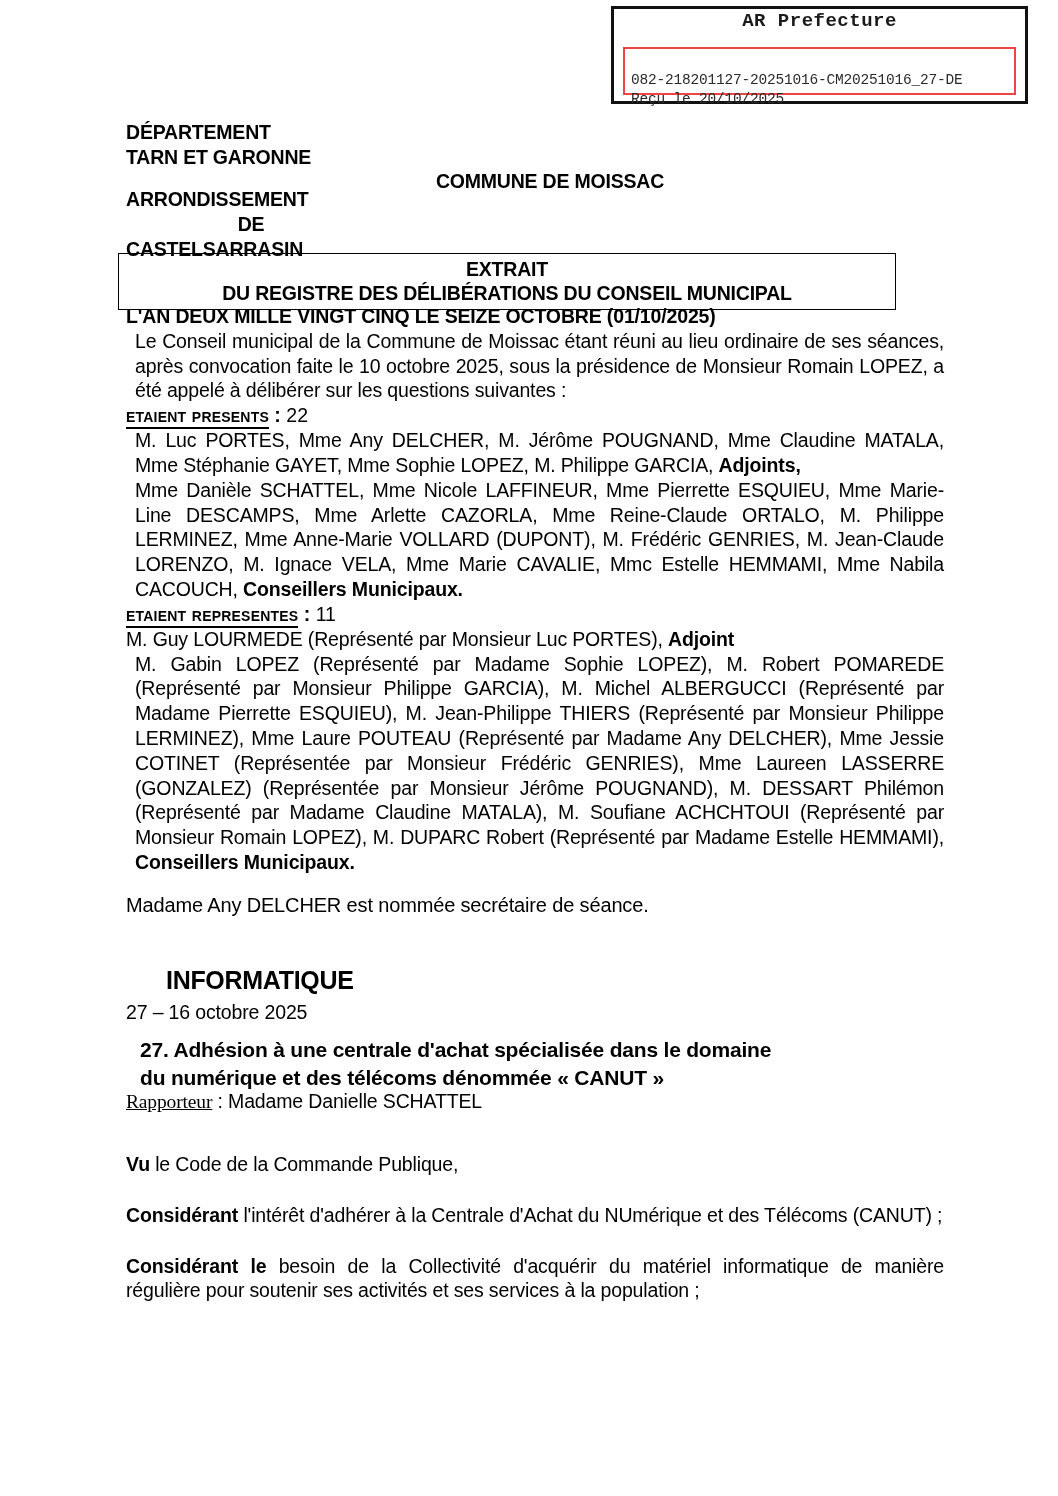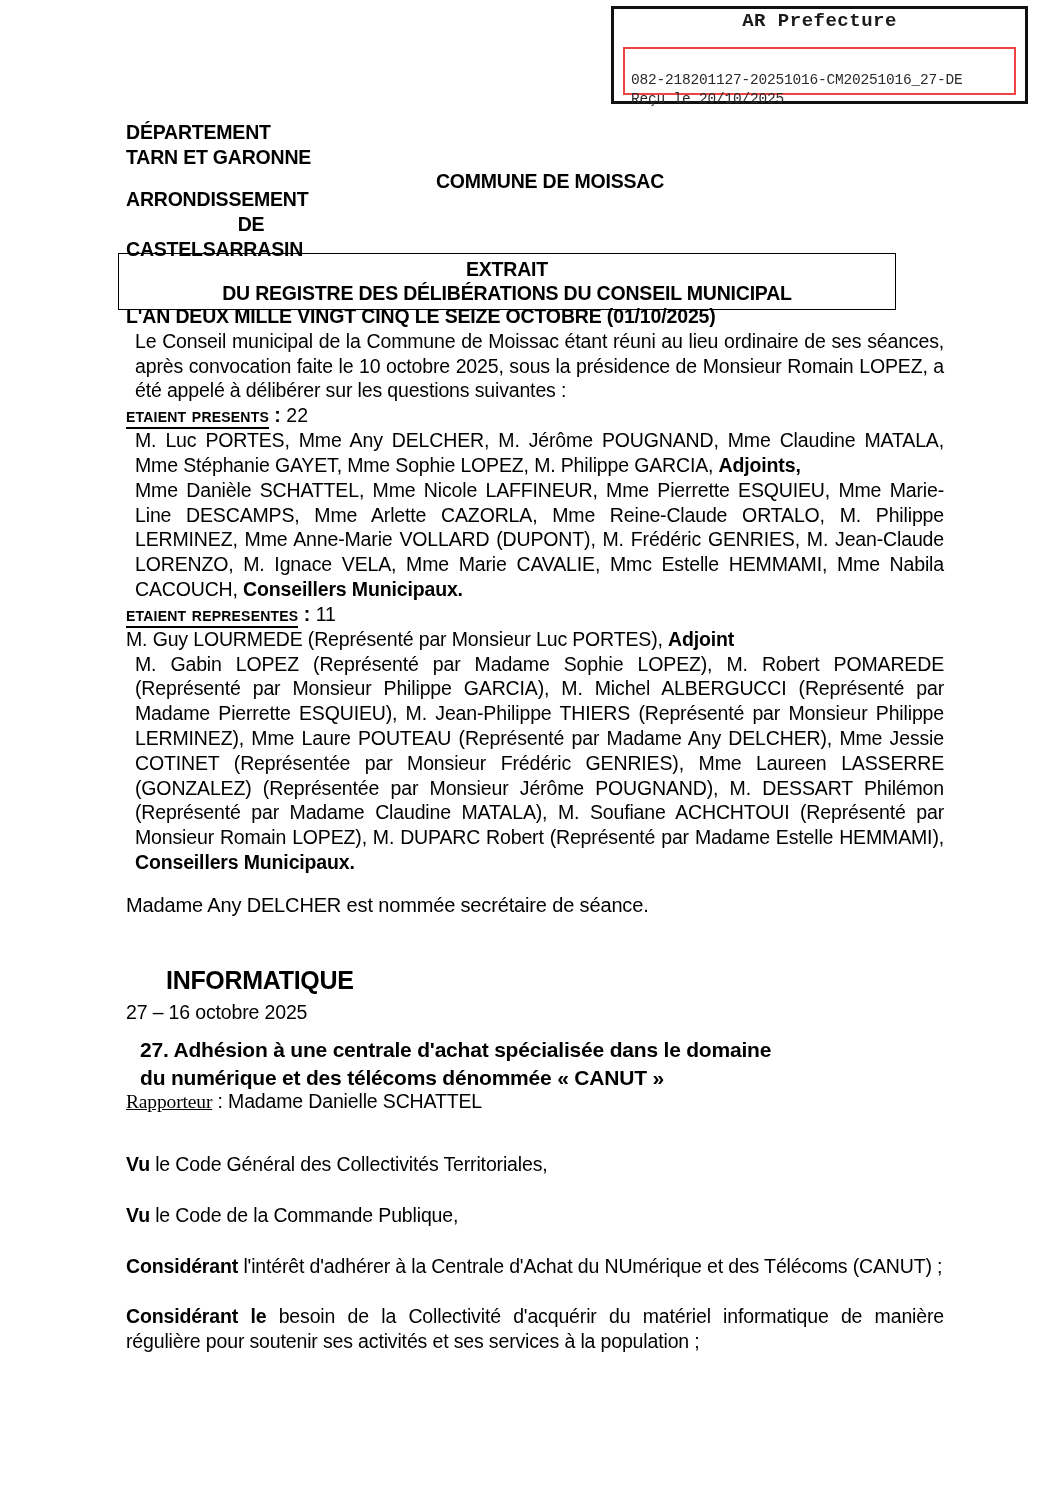--- a/index.html
+++ b/index.html
@@ -262,19 +262,18 @@
   <div class="section-sub">27 – 16 octobre 2025</div>
 
   <div class="delib-title">
     <div>27.  Adhésion à une centrale d'achat spécialisée dans le domaine</div>
     <div>du numérique et des télécoms dénommée « CANUT »</div>
   </div>
 
   <div class="rapporteur"><span class="u">Rapporteur</span><span> : Madame Danielle SCHATTEL</span></div>
 
   <div class="clauses">
-      <p class="clause"><span class="b">Vu</span><span> le Code Général des Collectivités Territoriales,</span></p>
       <p class="clause"><span class="b">Vu</span><span> le Code de la Commande Publique,</span></p>
       <p class="clause"><span class="b">Considérant</span><span> l'intérêt d'adhérer à la Centrale d'Achat du NUmérique et des Télécoms (CANUT) ;</span></p>
       <p class="clause"><span class="b">Considérant le</span><span> besoin de la Collectivité d'acquérir du matériel informatique de manière régulière pour soutenir ses activités et ses services à la population ;</span></p>
     </div>
 
 </div>
 
 </body></html>

